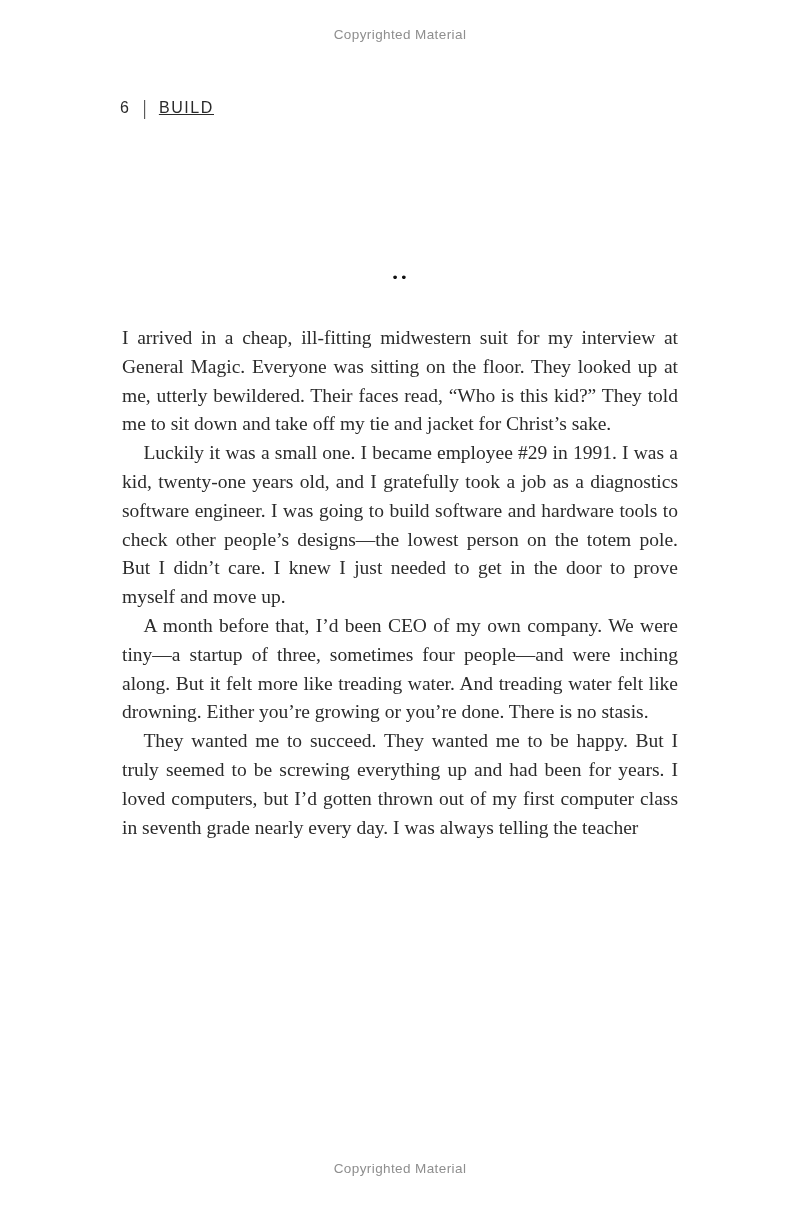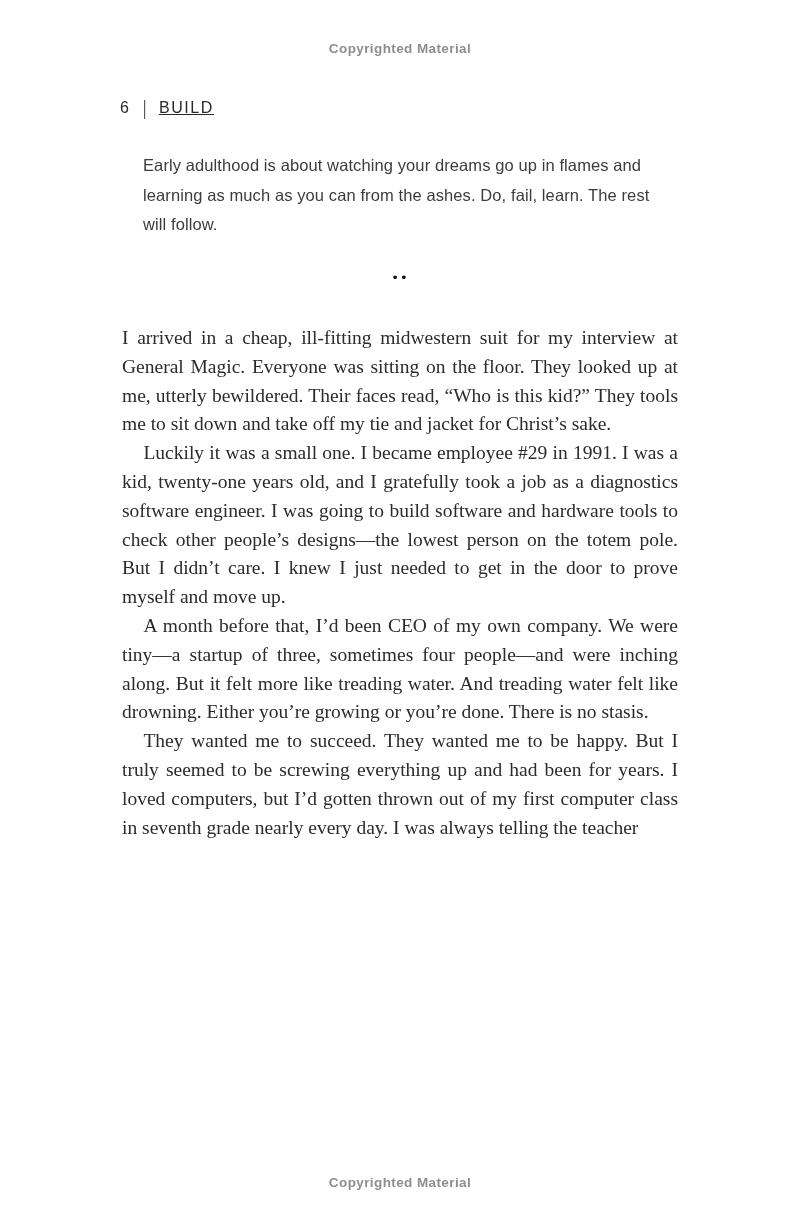--- a/index.html
+++ b/index.html
@@ -13,24 +13,23 @@
     overflow: hidden;
     font-family: "Liberation Serif", serif;
   }
   .notice {
     position: absolute;
     left: 0;
     width: 100%;
     text-align: center;
     font-family: "Liberation Sans", sans-serif;
     font-size: 13.5px;
-    font-weight: 700;
+    font-weight: 400;
     letter-spacing: 0.4px;
     color: #8e8e8e;
-    margin-top: 14px;
   }
   .notice-top { top: 27px; }
   .notice-bottom { top: 1161px; }
   .running-header {
     position: absolute;
     top: 97px;
     left: 120px;
     display: flex;
     align-items: center;
     font-family: "Liberation Sans", sans-serif;
@@ -98,26 +97,25 @@
 <div class="page">
 
   <div class="notice notice-top">Copyrighted Material</div>
 
   <div class="running-header">
     <span class="page-num">6</span>
     <span class="divider">|</span>
     <span class="book-title">BUILD</span>
   </div>
 
-  <div class="epigraph">Early adulthood is about watching your dreams go up in flames and learning as much as you can from the ashes. Do, fail, learn. The rest will follow.</div>
 
   <div class="section-break">••</div>
 
   <div class="body-text">
-    <p>I arrived in a cheap, ill-fitting midwestern suit for my interview at General Magic. Everyone was sitting on the floor. They looked up at me, utterly bewildered. Their faces read, “Who is this kid?” They tools me to sit down and take off my tie and jacket for Christ’s sake.</p>
+    <p>I arrived in a cheap, ill-fitting midwestern suit for my interview at General Magic. Everyone was sitting on the floor. They looked up at me, utterly bewildered. Their faces read, “Who is this kid?” They told me to sit down and take off my tie and jacket for Christ’s sake.</p>
     <p>Luckily it was a small one. I became employee #29 in 1991. I was a kid, twenty-one years old, and I gratefully took a job as a diagnostics software engineer. I was going to build software and hardware tools to check other people’s designs—the lowest person on the totem pole. But I didn’t care. I knew I just needed to get in the door to prove myself and move up.</p>
     <p>A month before that, I’d been CEO of my own company. We were tiny—a startup of three, sometimes four people—and were inching along. But it felt more like treading water. And treading water felt like drowning. Either you’re growing or you’re done. There is no stasis.</p>
     <p>They wanted me to succeed. They wanted me to be happy. But I truly seemed to be screwing everything up and had been for years. I loved computers, but I’d gotten thrown out of my first computer class in seventh grade nearly every day. I was always telling the teacher</p>
   </div>
 
   <div class="notice notice-bottom">Copyrighted Material</div>
 
 </div>
 
 </body></html>

